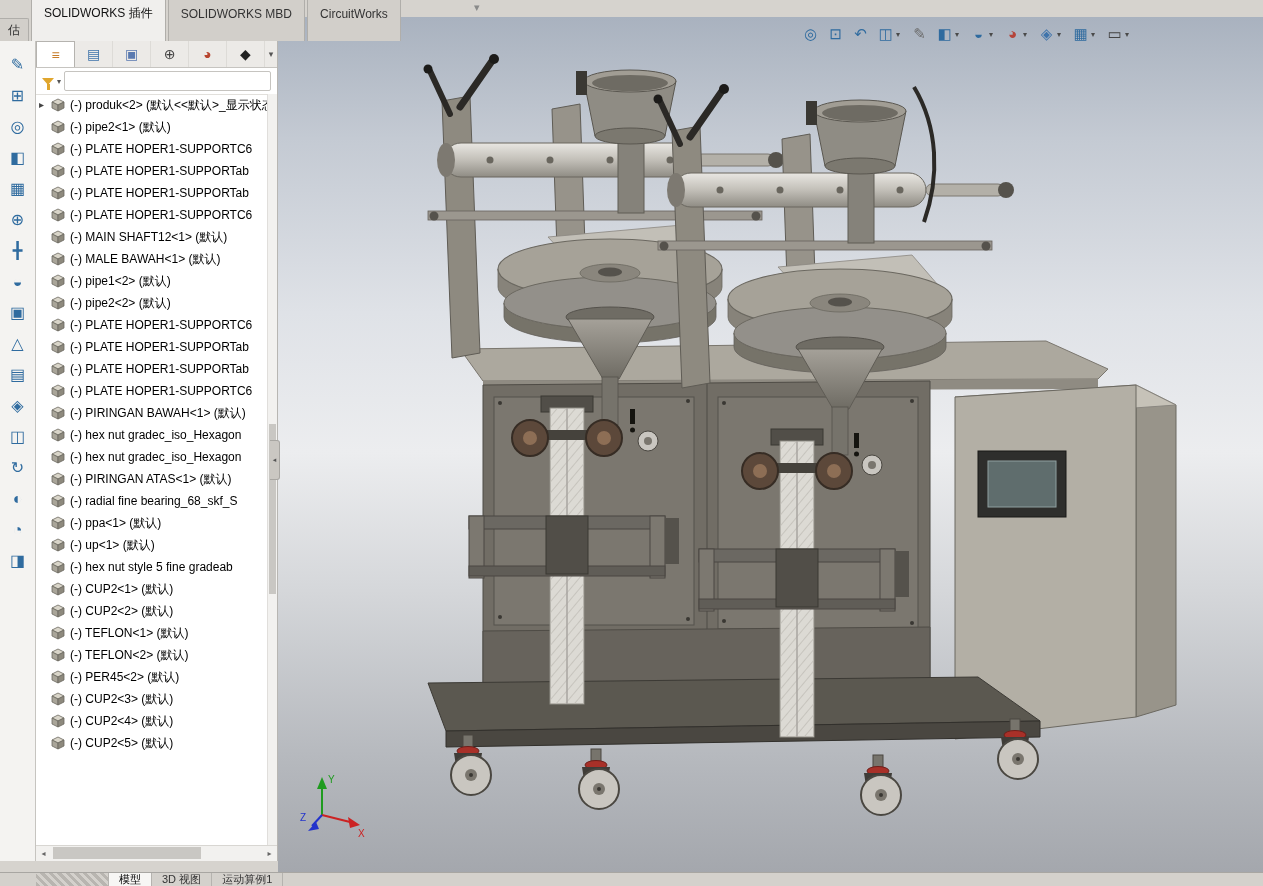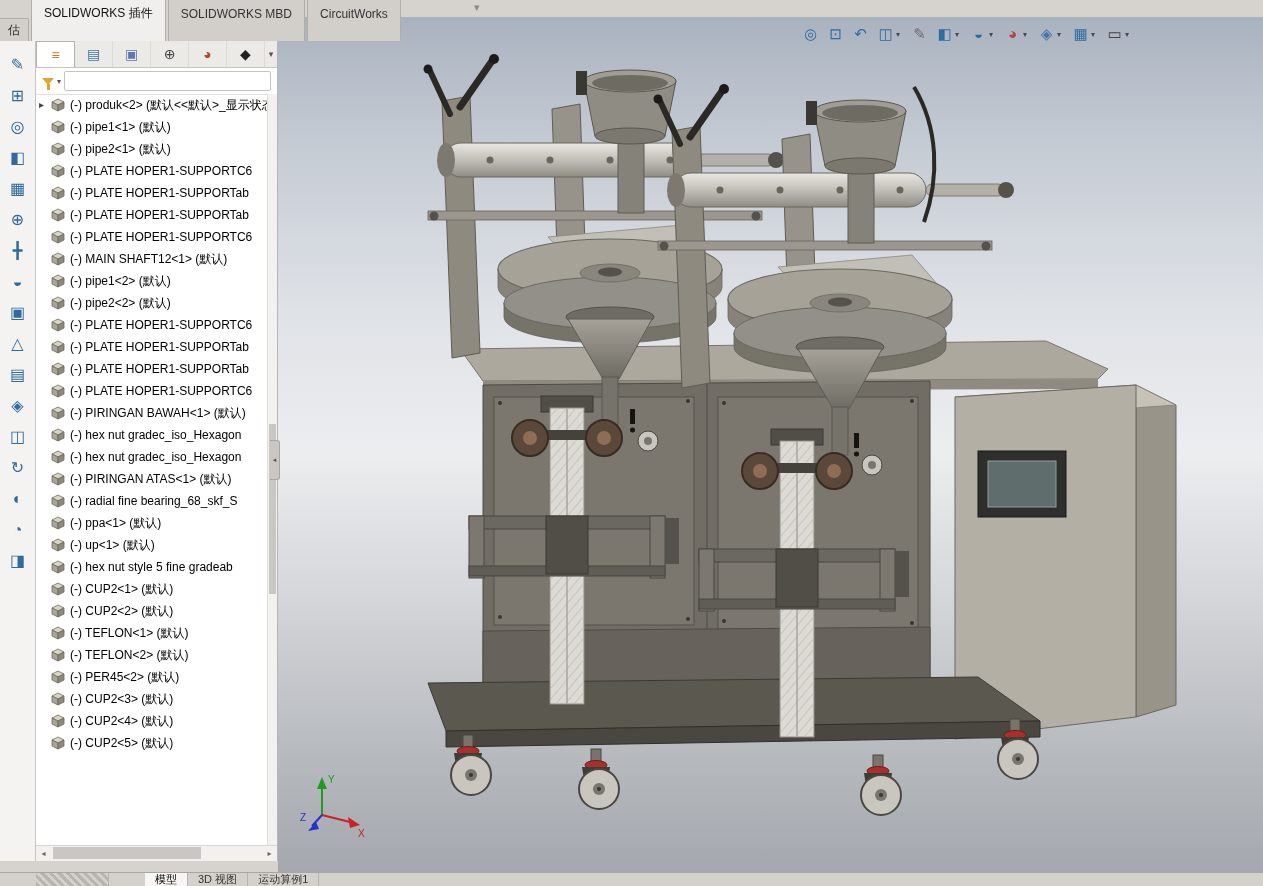--- a/index.html
+++ b/index.html
@@ -412,28 +412,20 @@
 
       <div class="titem">
         <svg class="cube" viewBox="0 0 14 14" width="14" height="14">
           <polygon points="7,1 13,4 7,7 1,4" fill="#d9d5c9" stroke="#6b6860" stroke-width="0.8"></polygon>
           <polygon points="1,4 7,7 7,13 1,10" fill="#a9a599" stroke="#6b6860" stroke-width="0.8"></polygon>
           <polygon points="13,4 7,7 7,13 13,10" fill="#8d897d" stroke="#6b6860" stroke-width="0.8"></polygon>
         </svg>
         <span class="tlabel">(-) produk&lt;2&gt; (默认&lt;&lt;默认&gt;_显示状态</span>
       </div>
 
-      <div class="titem">
-        <svg class="cube" viewBox="0 0 14 14" width="14" height="14">
-          <polygon points="7,1 13,4 7,7 1,4" fill="#d9d5c9" stroke="#6b6860" stroke-width="0.8"></polygon>
-          <polygon points="1,4 7,7 7,13 1,10" fill="#a9a599" stroke="#6b6860" stroke-width="0.8"></polygon>
-          <polygon points="13,4 7,7 7,13 13,10" fill="#8d897d" stroke="#6b6860" stroke-width="0.8"></polygon>
-        </svg>
-        <span class="tlabel">(-) pipe1&lt;1&gt; (默认)</span>
-      </div>
 
       <div class="titem">
         <svg class="cube" viewBox="0 0 14 14" width="14" height="14">
           <polygon points="7,1 13,4 7,7 1,4" fill="#d9d5c9" stroke="#6b6860" stroke-width="0.8"></polygon>
           <polygon points="1,4 7,7 7,13 1,10" fill="#a9a599" stroke="#6b6860" stroke-width="0.8"></polygon>
           <polygon points="13,4 7,7 7,13 13,10" fill="#8d897d" stroke="#6b6860" stroke-width="0.8"></polygon>
         </svg>
         <span class="tlabel">(-) pipe2&lt;1&gt; (默认)</span>
       </div>
 
@@ -475,20 +467,28 @@
 
       <div class="titem">
         <svg class="cube" viewBox="0 0 14 14" width="14" height="14">
           <polygon points="7,1 13,4 7,7 1,4" fill="#d9d5c9" stroke="#6b6860" stroke-width="0.8"></polygon>
           <polygon points="1,4 7,7 7,13 1,10" fill="#a9a599" stroke="#6b6860" stroke-width="0.8"></polygon>
           <polygon points="13,4 7,7 7,13 13,10" fill="#8d897d" stroke="#6b6860" stroke-width="0.8"></polygon>
         </svg>
         <span class="tlabel">(-) MAIN SHAFT12&lt;1&gt; (默认)</span>
       </div>
 
+      <div class="titem">
+        <svg class="cube" viewBox="0 0 14 14" width="14" height="14">
+          <polygon points="7,1 13,4 7,7 1,4" fill="#d9d5c9" stroke="#6b6860" stroke-width="0.8"></polygon>
+          <polygon points="1,4 7,7 7,13 1,10" fill="#a9a599" stroke="#6b6860" stroke-width="0.8"></polygon>
+          <polygon points="13,4 7,7 7,13 13,10" fill="#8d897d" stroke="#6b6860" stroke-width="0.8"></polygon>
+        </svg>
+        <span class="tlabel">(-) MALE BAWAH&lt;1&gt; (默认)</span>
+      </div>
 
       <div class="titem">
         <svg class="cube" viewBox="0 0 14 14" width="14" height="14">
           <polygon points="7,1 13,4 7,7 1,4" fill="#d9d5c9" stroke="#6b6860" stroke-width="0.8"></polygon>
           <polygon points="1,4 7,7 7,13 1,10" fill="#a9a599" stroke="#6b6860" stroke-width="0.8"></polygon>
           <polygon points="13,4 7,7 7,13 13,10" fill="#8d897d" stroke="#6b6860" stroke-width="0.8"></polygon>
         </svg>
         <span class="tlabel">(-) pipe1&lt;2&gt; (默认)</span>
       </div>
 
@@ -694,21 +694,21 @@
       <div class="h-thumb"></div>
     </div>
     <div class="h-arrow right">▸</div>
   </div>
 </div>
 
 <div class="collapse-handle">◂</div>
 
 <div class="status-bar">
   <div class="sb-grip"></div>
-  <div style="display:flex;margin-left:36px;">
+  <div style="display:flex;">
 
       <div class="stab active">模型</div>
 
       <div class="stab">3D 视图</div>
 
       <div class="stab">运动算例1</div>
     </div>
 </div>
 
 </body></html>

